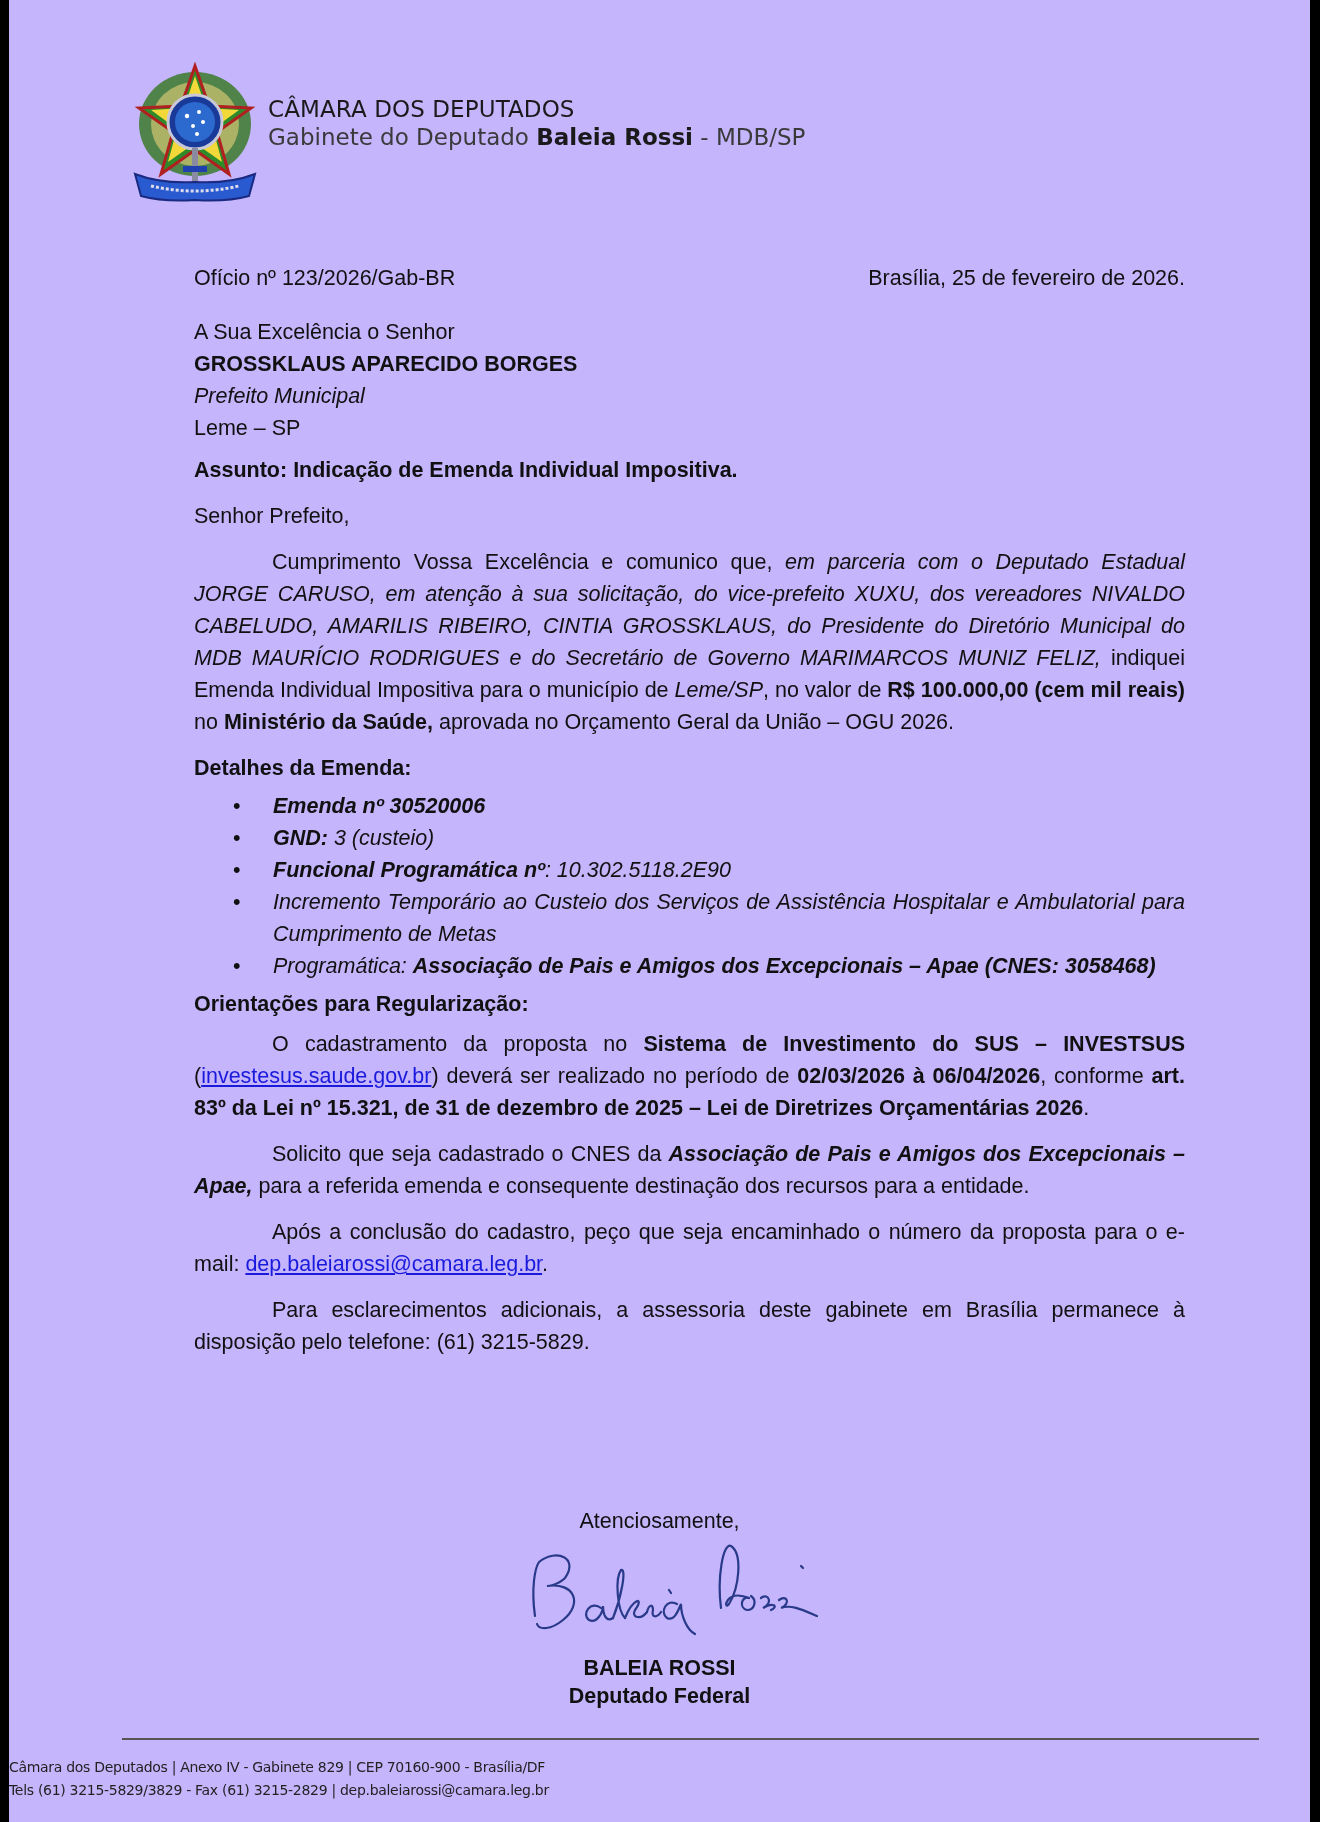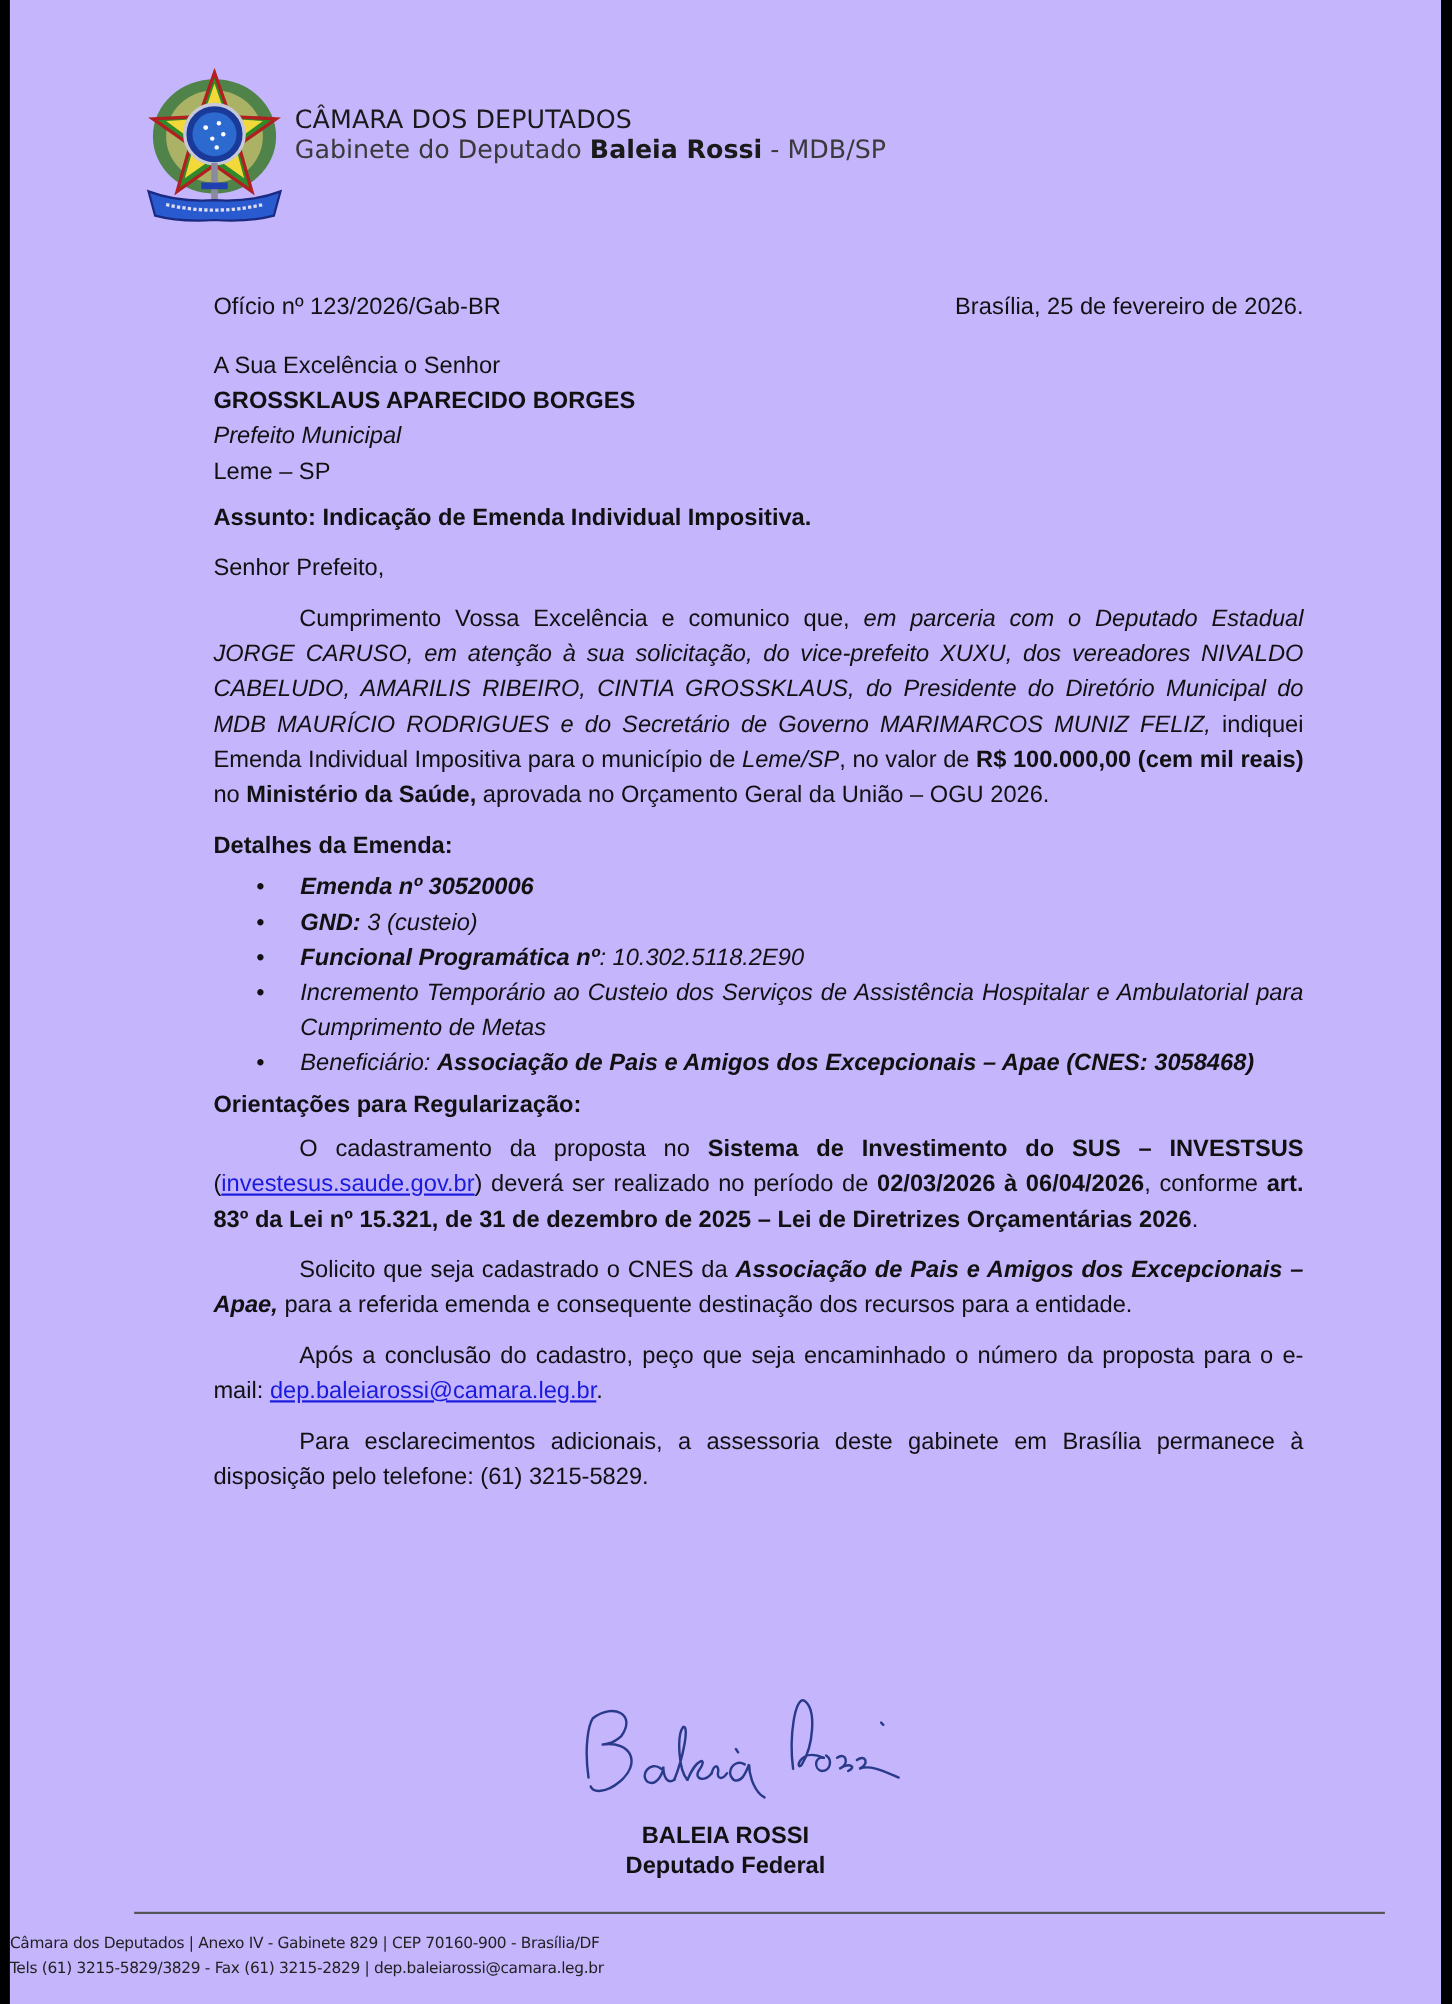--- a/index.html
+++ b/index.html
@@ -92,38 +92,39 @@
     <div style="height:14px"></div>
     <p class="indent"><span>Cumprimento Vossa Excelência e comunico que, </span><span class="i">em parceria com o Deputado Estadual JORGE CARUSO, em atenção à sua solicitação, do vice-prefeito XUXU, dos vereadores NIVALDO CABELUDO, AMARILIS RIBEIRO, CINTIA GROSSKLAUS, do Presidente do Diretório Municipal do MDB MAURÍCIO RODRIGUES e do Secretário de Governo MARIMARCOS MUNIZ FELIZ,</span><span> indiquei Emenda Individual Impositiva para o município de </span><span class="i u">Leme/SP</span><span>, no valor de </span><span class="b">R$ 100.000,00 (cem mil reais)</span><span> no </span><span class="b">Ministério da Saúde,</span><span> aprovada no Orçamento Geral da União – OGU 2026.</span></p>
 
     <div style="height:14px"></div>
     <div class="b">Detalhes da Emenda:</div>
     <ul class="details">
       <li class="i b"><span>Emenda nº 30520006</span></li>
       <li class="i"><span class="b">GND:</span><span> 3 (custeio)</span></li>
       <li class="i"><span class="b">Funcional Programática nº</span><span>: 10.302.5118.2E90</span></li>
       <li class="i"><span>Incremento Temporário ao Custeio dos Serviços de Assistência Hospitalar e Ambulatorial para Cumprimento de Metas</span></li>
-      <li class="i"><span>Beneficiário: </span><span class="b">Associação de Pais e Amigos dos Excepcionais – Apae (CNES: 3058468)</span></li>
+      <li class="i"><span>Programática: </span><span class="b">Associação de Pais e Amigos dos Excepcionais – Apae (CNES: 3058468)</span></li>
     </ul>
 
     <div style="height:6px"></div>
     <div class="b">Orientações para Regularização:</div>
     <div style="height:8px"></div>
     <p class="indent"><span>O cadastramento da proposta no </span><span class="b">Sistema de Investimento do SUS – INVESTSUS</span><span> (</span><a class="link">investesus.saude.gov.br</a><span>) deverá ser realizado no período de </span><span class="b">02/03/2026 à 06/04/2026</span><span>, conforme </span><span class="b">art. 83º da Lei nº 15.321, de 31 de dezembro de 2025 – Lei de Diretrizes Orçamentárias 2026</span><span>.</span></p>
 
     <div style="height:14px"></div>
     <p class="indent"><span>Solicito que seja cadastrado o CNES da </span><span class="b i u">Associação de Pais e Amigos dos Excepcionais – Apae,</span><span> para a referida emenda e consequente destinação dos recursos para a entidade.</span></p>
 
     <div style="height:14px"></div>
     <p class="indent"><span>Após a conclusão do cadastro, peço que seja encaminhado o número da proposta para o e-mail: </span><a class="link">dep.baleiarossi@camara.leg.br</a><span>.</span></p>
 
     <div style="height:14px"></div>
     <p class="indent">Para esclarecimentos adicionais, a assessoria deste gabinete em Brasília permanece à disposição pelo telefone: (61) 3215-5829.</p>
   </div>
 
+  <div class="sign" style="top:1509px; font-size:21.5px;">Atenciosamente,</div>
 
   <svg class="signature" viewBox="0 0 360 110" fill="none" stroke="#2a3a8a" stroke-width="2.2" stroke-linecap="round">
     <path d="M18,78 C14,50 18,30 22,24 C40,10 62,20 48,40 C40,48 30,48 30,48 C58,44 66,66 46,82 C34,92 22,92 20,86"></path>
     <path d="M84,70 C74,62 64,76 72,82 C80,86 86,74 86,68 C86,78 90,84 96,80"></path>
     <path d="M96,80 C104,60 110,30 104,32 C98,40 100,72 108,80"></path>
     <path d="M108,80 C116,60 128,58 118,72 C114,80 124,82 130,74"></path>
     <path d="M130,74 C132,66 136,66 136,72 C134,80 140,80 144,74"></path>
     <path d="M160,66 C150,60 142,74 150,80 C158,84 162,70 164,66 C164,78 170,92 178,96"></path>
     <path d="M204,70 C200,40 206,4 214,8 C226,16 222,50 212,66 C206,74 208,50 232,60"></path>
     <path d="M232,60 C224,58 222,70 230,72 C238,72 240,62 234,58"></path>

